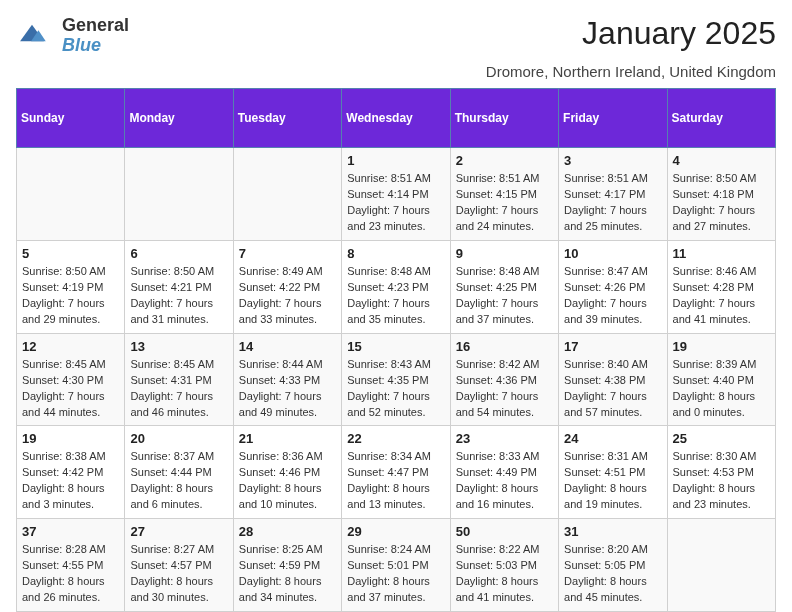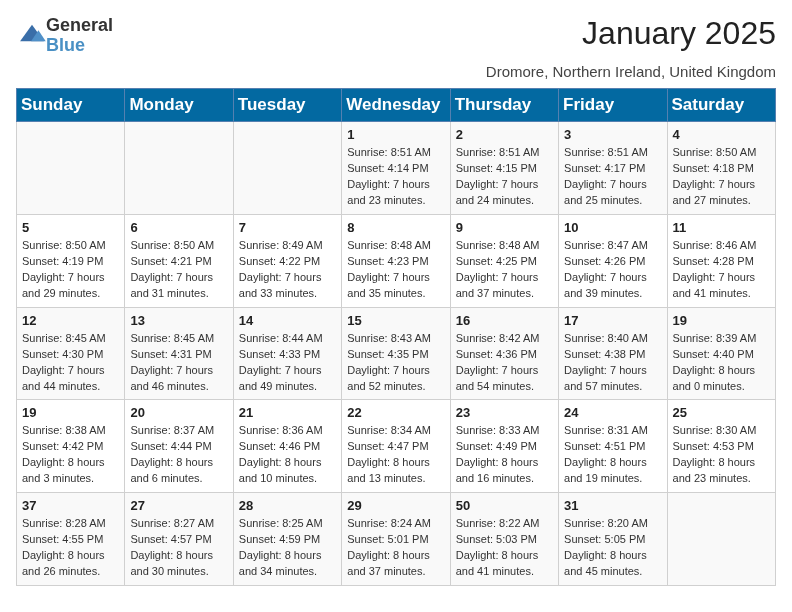--- a/index.html
+++ b/index.html
@@ -12,21 +12,21 @@
     }
     .header {
       display: flex;
       align-items: flex-start;
       justify-content: space-between;
       margin-bottom: 8px;
     }
     .logo {
       display: flex;
       align-items: center;
-      gap: 0;
+      gap: 16px;
     }
     .logo-icon {
       width: 28px;
       height: 22px;
       margin-left: 2px;
     }
     .title-block {
       text-align: right;
     }
     .calendar-title {
@@ -39,25 +39,25 @@
       font-size: 15px;
       color: #444;
       margin-top: 12px;
     }
     table {
       width: 100%;
       border-collapse: collapse;
       table-layout: fixed;
     }
     thead tr th {
-      background: #0369a1;
+      background: #6d28d9;
       color: #fff;
-      font-size: 17px;
+      font-size: 12px;
       font-weight: bold;
-      padding: 6px 4px;
+      padding: 22px 4px;
       text-align: left;
       border: 1px solid #5580b0;
     }
     tbody tr td {
       vertical-align: top;
       border: 1px solid #d0d0d0;
       padding: 5px 5px;
       height: 90px;
       font-size: 11px;
       color: #222;
@@ -84,21 +84,21 @@
 <div class="header">
   <div class="logo">
     <div>
       <svg class="logo-icon" viewBox="0 0 30 24" width="30" height="24">
         <polygon points="15,2 28,20 2,20" fill="#3a6ea8"></polygon>
         <polygon points="22,8 30,20 14,20" fill="#5090c8"></polygon>
       </svg>
     </div>
     <div>
       <span style="font-size:18px;font-weight:bold;color:#333;display:block;line-height:1.1;">General</span>
-      <span style="font-size:18px;font-weight:bold;color:#4a90c4;display:block;line-height:1.1;">Blue</span>
+      <span style="font-size:18px;font-weight:bold;color:#4a90c4;display:block;line-height:1.1;font-style:italic;">Blue</span>
     </div>
   </div>
   <div class="title-block">
     <div class="calendar-title">January 2025</div>
     <div class="calendar-subtitle">Dromore, Northern Ireland, United Kingdom</div>
   </div>
 </div>
 
 <table>
   <thead>

